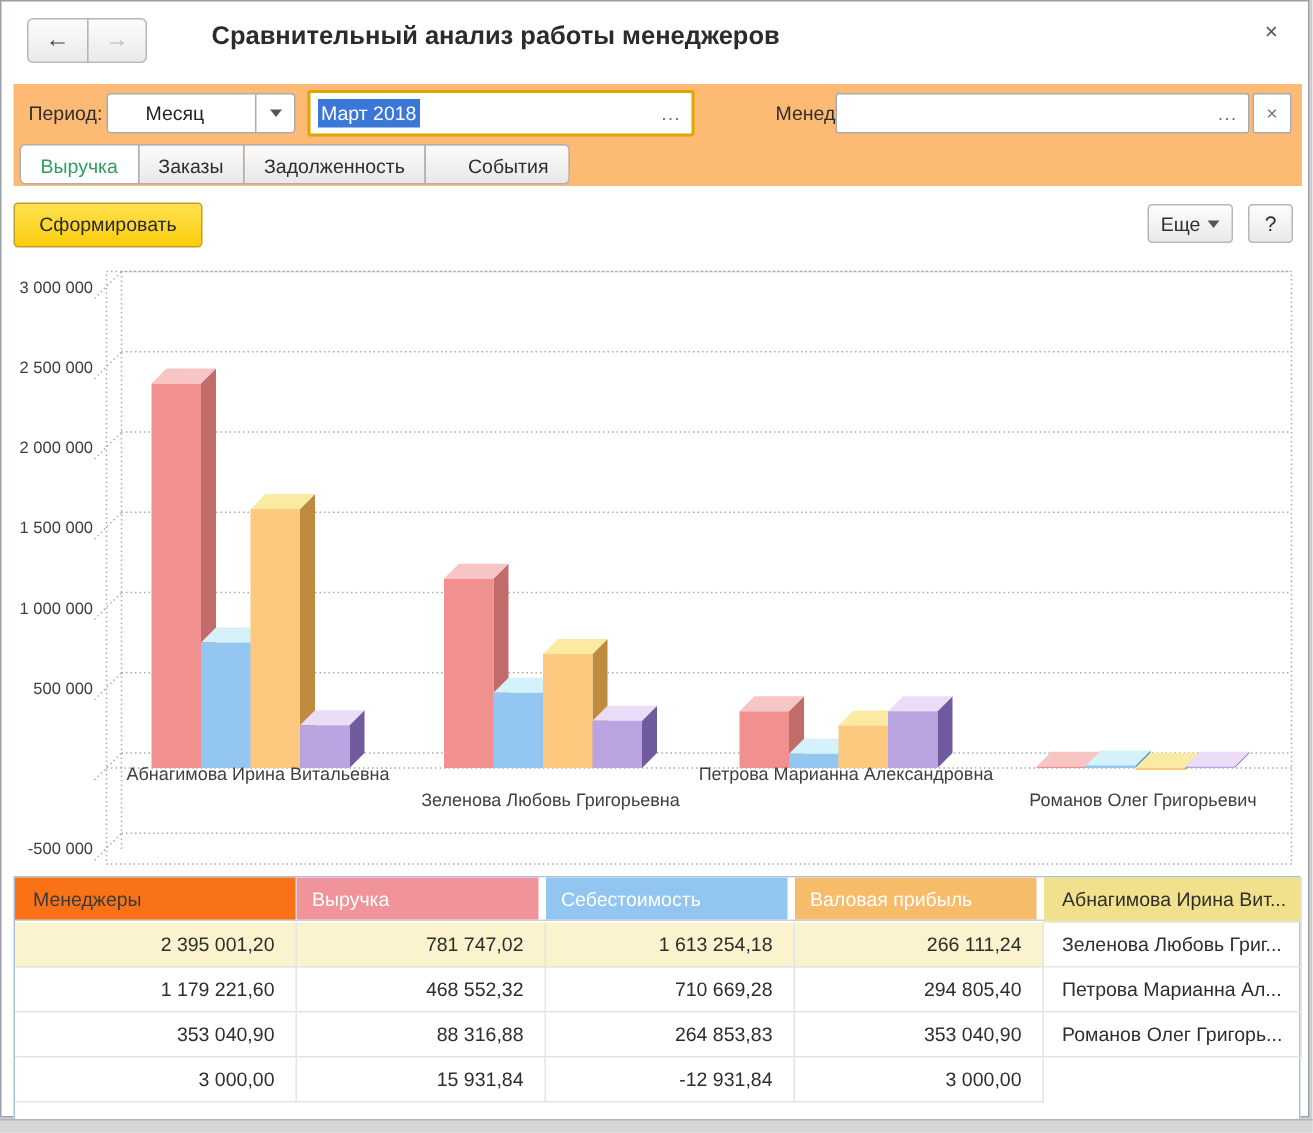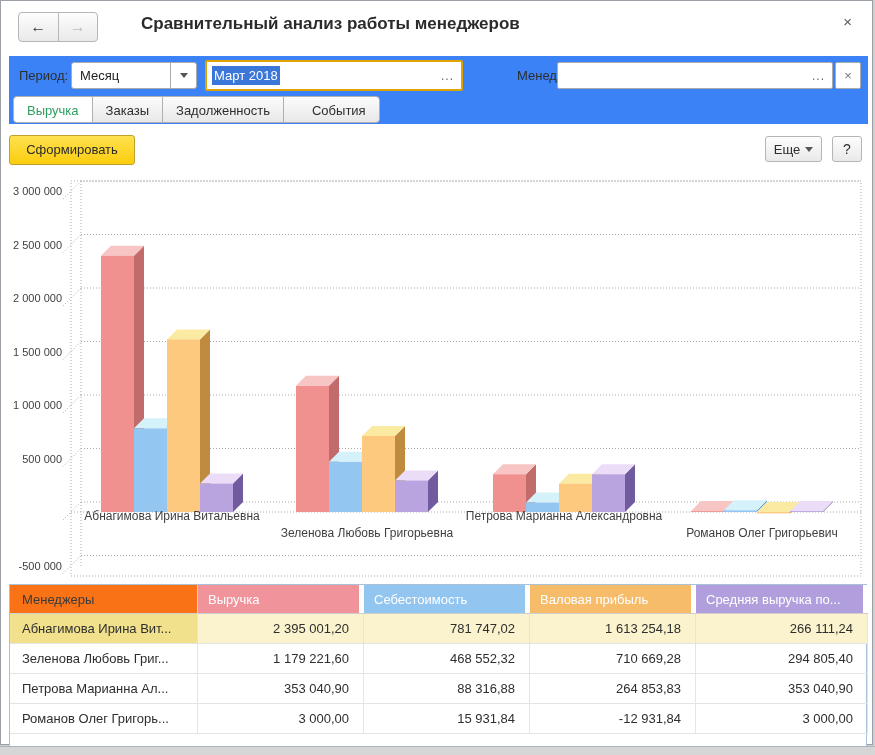--- a/index.html
+++ b/index.html
@@ -9,24 +9,24 @@
 
   
   .nav-group{position:absolute;left:17px;top:11px;width:80px;height:30px;display:flex;}
   .nav-btn{flex:1;border:1px solid #b6b6b6;background:linear-gradient(#fdfdfd,#e9e9e9);display:flex;align-items:center;justify-content:center;font-size:16px;cursor:pointer;}
   .nav-btn.back{border-radius:4px 0 0 4px;color:#3c3c3c;font-weight:bold;}
   .nav-btn.fwd{border-radius:0 4px 4px 0;color:#bcbcbc;margin-left:-1px;font-weight:bold;}
   .title{position:absolute;left:140px;top:13px;font-size:17px;font-weight:bold;color:#2b2b2b;}
   .win-close{position:absolute;right:16px;top:10px;font-size:15px;color:#5a5a5a;cursor:pointer;padding:2px 4px;}
 
   
-  .panel{position:absolute;left:8px;top:55px;width:859px;height:68px;background:#3b82f6;}
+  .panel{position:absolute;left:8px;top:55px;width:859px;height:68px;background:#fdba74;}
   .lbl{position:absolute;font-size:13px;color:#2e2e2e;top:12px;}
   .combo{position:absolute;left:62px;top:6px;width:126px;height:27px;background:#fff;border:1px solid #ababab;border-radius:3px;box-sizing:border-box;display:flex;}
-  .combo-text{flex:1;font-size:13px;color:#222;line-height:25px;padding-left:8px;}
+  .combo-text{flex:1;font-size:13px;color:#222;line-height:25px;padding-left:25px;}
   .combo-arrow{width:25px;border-left:1px solid #ababab;display:flex;align-items:center;justify-content:center;cursor:pointer;}
   .tri{width:0;height:0;border-left:4px solid transparent;border-right:4px solid transparent;border-top:5px solid #555;}
   .datefield{position:absolute;left:196px;top:4px;width:258px;height:31px;background:#fff;border:2px solid #dfa400;border-radius:2px;box-sizing:border-box;display:flex;align-items:center;gap:16px;}
   .sel-text{background:#3b77d8;color:#fff;font-size:13px;margin-left:5px;padding:2px 2px;}
   .dots-btn{margin-left:auto;margin-right:7px;color:#666;font-size:12px;letter-spacing:1px;cursor:pointer;}
   .mfield{position:absolute;left:548px;top:6px;width:276px;height:27px;background:#fff;border:1px solid #ababab;border-radius:2px;box-sizing:border-box;display:flex;align-items:center;}
   .mfield input{flex:1;border:none;outline:none;height:100%;font-size:13px;padding-left:6px;background:transparent;}
   .clear-btn{position:absolute;left:826px;top:6px;width:26px;height:27px;background:#fff;border:1px solid #ababab;border-radius:2px;box-sizing:border-box;text-align:center;line-height:25px;color:#777;font-size:13px;cursor:pointer;}
 
   
@@ -226,23 +226,20 @@
       <div class="th th-name">Менеджеры</div>
       <div class="th">
         <div class="chip" style="background: rgb(240, 147, 155);">Выручка</div>
       </div>
       <div class="th">
         <div class="chip" style="background: rgb(146, 198, 240);">Себестоимость</div>
       </div>
       <div class="th">
         <div class="chip" style="background: rgb(246, 188, 106);">Валовая прибыль</div>
       </div>
-      <div class="th">
-        <div class="chip" style="background: rgb(176, 159, 220);">Средняя выручка по...</div>
-      </div>
       <div class="td td-name sel-name">Абнагимова Ирина Вит...</div>
       <div class="td td-num sel-val">2 395 001,20</div>
       <div class="td td-num sel-val">781 747,02</div>
       <div class="td td-num sel-val">1 613 254,18</div>
       <div class="td td-num sel-val">266 111,24</div>
       <div class="td td-name">Зеленова Любовь Григ...</div>
       <div class="td td-num">1 179 221,60</div>
       <div class="td td-num">468 552,32</div>
       <div class="td td-num">710 669,28</div>
       <div class="td td-num">294 805,40</div>

